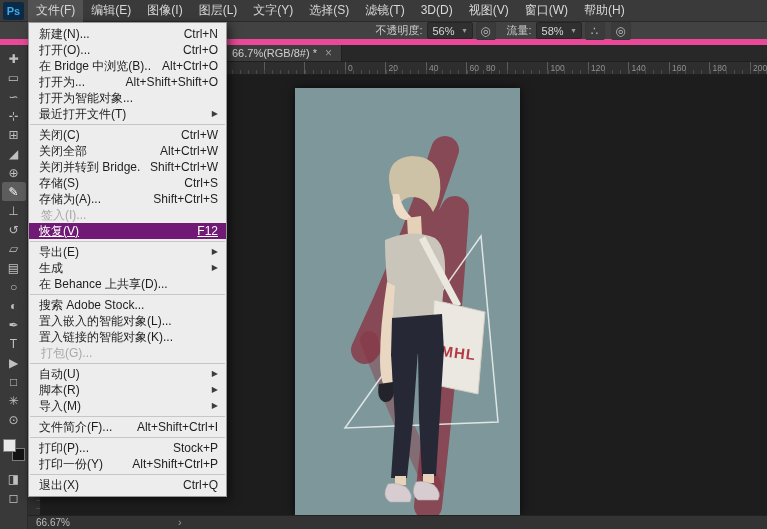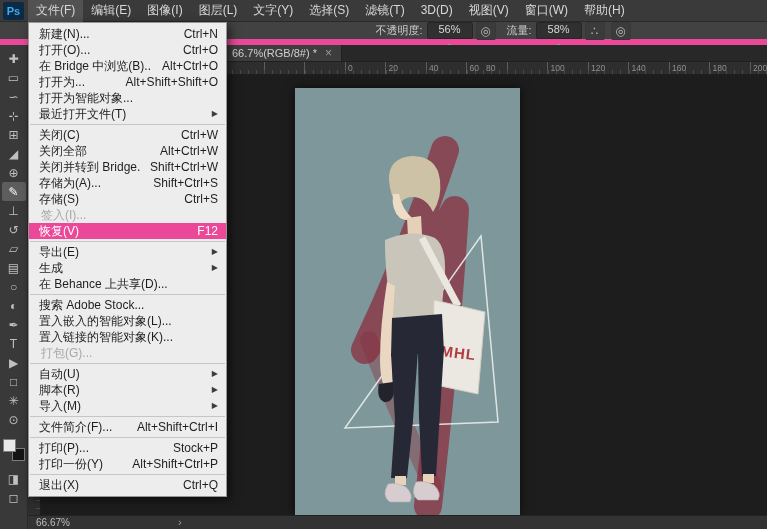--- a/index.html
+++ b/index.html
@@ -21,21 +21,21 @@
   .mb-item { padding:0 8px; height:38px; line-height:21px; white-space:nowrap; }
   .mb-item.active { background:#525252; }
 
   
   .options-bar { height:23px; background:#424242; border-bottom:6px solid #ec4899;
                  display:flex; align-items:center; color:#c9c9c9; font-size:11px;justify-content:center; }
   .opt-spacer { width:234px; flex:none; }
   .opt-label { margin:0 4px 0 8px; white-space:nowrap; }
   .opt-select { background:#303030; border:1px solid #262626; border-radius:2px;
                 height:17px; padding:0 5px; display:flex; align-items:center;
-                gap:7px; color:#d6d6d6; min-width:46px; justify-content:space-between;flex-direction:column; }
+                gap:7px; color:#d6d6d6; min-width:46px; justify-content:space-between; }
   .caret { font-size:8px; color:#9a9a9a; line-height:1; }
   .opt-icon { width:20px; height:18px; margin:0 3px; display:flex; align-items:center;
               justify-content:center; color:#bdbdbd; font-size:12px;
               border:1px solid #383838; border-radius:2px; background:#3b3b3b; }
 
   
   .main-row { display:flex; height:484px; }
   .toolbar { width:28px; background:#393939; border-right:1px solid #2a2a2a;
              display:flex; flex-direction:column; align-items:center; padding-top:4px; flex:none; }
   .tb-tools { display:flex; flex-direction:column; align-items:center; }
@@ -81,21 +81,21 @@
   .status-zoom { width:150px; padding-left:8px; }
   .status-chevron { color:#9a9a9a; font-size:11px; line-height:1; }
 
   
   .file-menu { position:absolute; left:28px; top:22px; width:199px; background:#ededed;
                border:1px solid #979797; box-shadow:3px 3px 9px rgba(0,0,0,.55);
                padding:3px 0; z-index:50; font-size:12px; color:#1e1e1e; }
   .fm-item { height:16px; line-height:16px; display:flex; justify-content:space-between;
              align-items:center; padding:0 8px 0 10px; white-space:nowrap; }
   .fm-item.disabled { color:#a8a8a8;padding-left:12px; }
-  .fm-item.highlighted { background:#ec4899; color:#ffffff; }
+  .fm-item.highlighted { background:#701a75; color:#ffffff;text-decoration:underline; }
   .fm-label { overflow:hidden; }
   .fm-short { margin-left:10px; }
   .fm-sub { font-size:8px; color:#3c3c3c; }
   .fm-sep { height:1px; background:#c6c6c6; margin:2px 1px; }
 </style>
 </head>
 <body>
 
 <div class="app">
 
@@ -262,26 +262,26 @@
       </div>
       <div class="fm-item">
         <span class="fm-label">关闭全部</span>
         <span class="fm-short">Alt+Ctrl+W</span>
       </div>
       <div class="fm-item">
         <span class="fm-label">关闭并转到 Bridge...</span>
         <span class="fm-short">Shift+Ctrl+W</span>
       </div>
       <div class="fm-item">
+        <span class="fm-label">存储(S)</span>
+        <span class="fm-short">Ctrl+S</span>
+      </div>
+      <div class="fm-item">
         <span class="fm-label">存储为(A)...</span>
         <span class="fm-short">Shift+Ctrl+S</span>
-      </div>
-      <div class="fm-item">
-        <span class="fm-label">存储(S)</span>
-        <span class="fm-short">Ctrl+S</span>
       </div>
       <div class="fm-item disabled">
         <span class="fm-label">签入(I)...</span>
         <span class="fm-short"></span>
       </div>
       <div class="fm-item highlighted">
         <span class="fm-label">恢复(V)</span>
         <span class="fm-short">F12</span>
       </div>
       <div class="fm-sep"></div>

